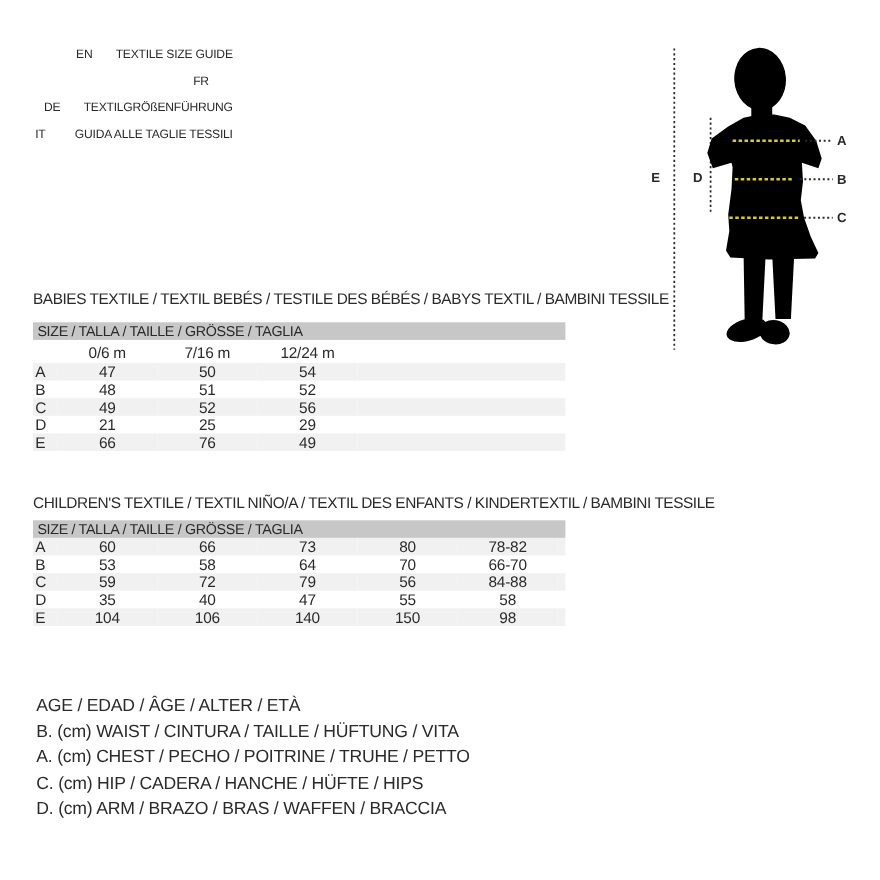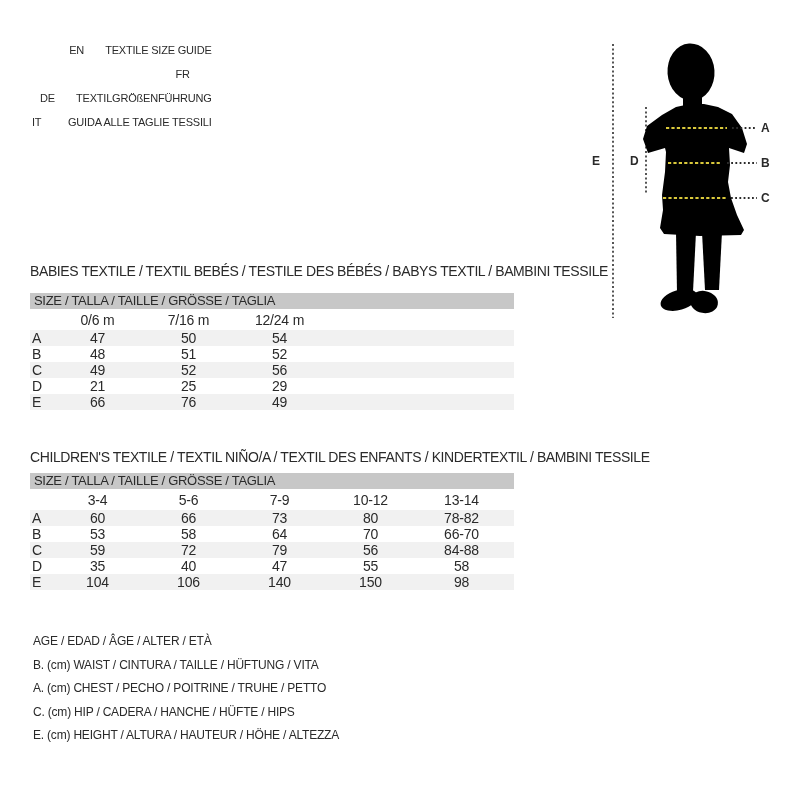--- a/index.html
+++ b/index.html
@@ -51,21 +51,21 @@
   .size-table td {
     font-size: 14px; text-align: center; height: 16px;
     vertical-align: middle; padding: 0; white-space: nowrap;
   }
   .size-table tr.cols-row td { height: 21px; }
   .size-table td.rowlabel { text-align: left; padding-left: 2px; }
   .size-table tr.stripe { background: #f1f1f1; }
 
   
   .legend { position: absolute; left: 33px; top: 630px; }
-  .legend-line { font-size: 12px; line-height: 23.5px; white-space: nowrap; }
+  .legend-line { font-size: 16px; line-height: 23.5px; white-space: nowrap; }
 </style>
 </head>
 <body>
 
 <div class="lang-block">
   <div class="lang-row">
     <span class="lang-code">EN</span>
     <span class="lang-label">TEXTILE SIZE GUIDE</span>
   </div>
   <div class="lang-row">
@@ -184,29 +184,20 @@
   <colgroup>
       <col style="width:22px">
       <col style="width:91px">
       <col style="width:91px">
       <col style="width:91px">
       <col style="width:91px">
       <col style="width:91px">
       <col style="width:7px">
     </colgroup>
   <tbody>
-  <tr class="cols-row">
-    <td class="rowlabel"></td>
-    <td>3-4</td>
-    <td>5-6</td>
-    <td>7-9</td>
-    <td>10-12</td>
-    <td>13-14</td>
-    <td></td>
-  </tr>
   <tr class="stripe">
     <td class="rowlabel">A</td>
     <td>60</td>
     <td>66</td>
     <td>73</td>
     <td>80</td>
     <td>78-82</td>
     <td></td>
   </tr>
   <tr>
@@ -246,14 +237,14 @@
     <td></td>
   </tr>
   </tbody>
 </table>
 
 <div class="legend">
   <div class="legend-line">AGE / EDAD / ÂGE / ALTER / ETÀ</div>
   <div class="legend-line">B. (cm) WAIST / CINTURA / TAILLE / HÜFTUNG / VITA</div>
   <div class="legend-line">A. (cm) CHEST / PECHO / POITRINE / TRUHE / PETTO</div>
   <div class="legend-line">C. (cm) HIP / CADERA / HANCHE / HÜFTE / HIPS</div>
-  <div class="legend-line">E. (cm) HEIGHT / ALTURA / HAUTEUR / HÖHE / ALTEZZA</div>
+  <div class="legend-line">D. (cm) ARM / BRAZO / BRAS / WAFFEN / BRACCIA</div>
 </div>
 
 </body></html>

